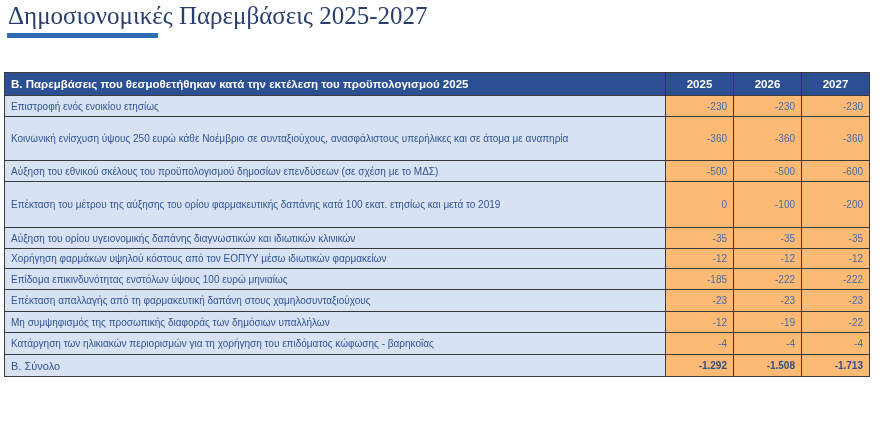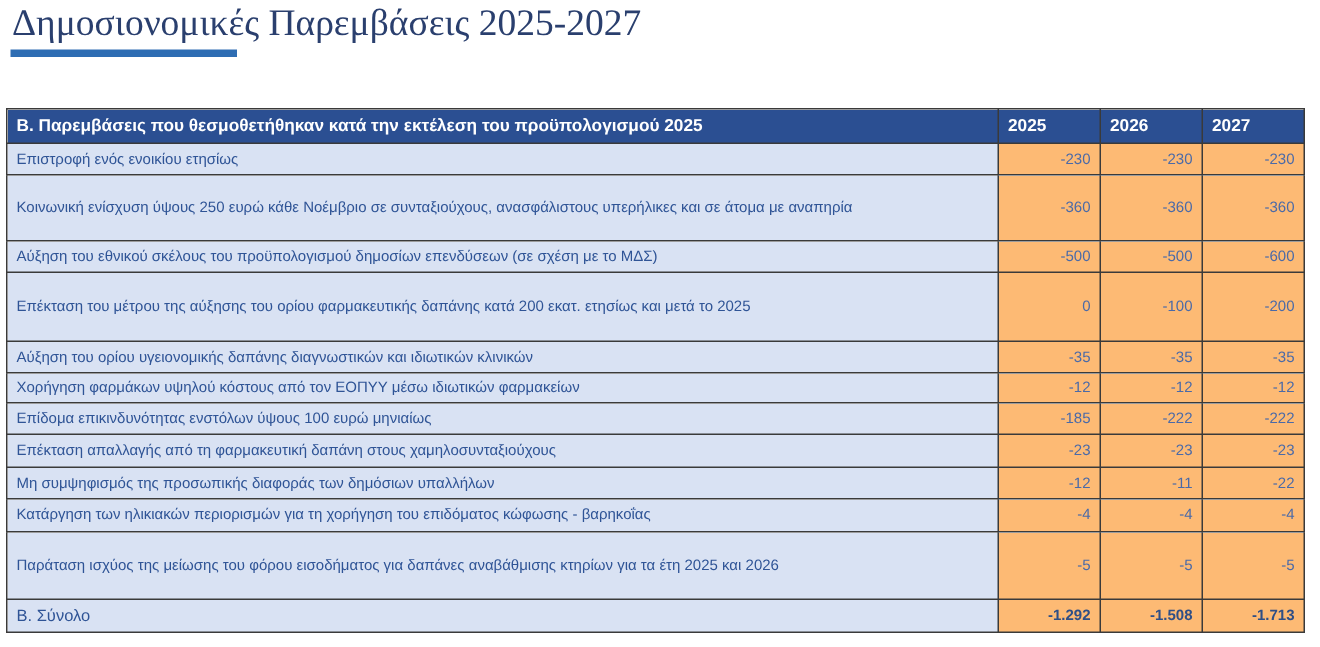--- a/index.html
+++ b/index.html
@@ -3,21 +3,21 @@
   <meta charset="utf-8">
   <style>
     html, body { margin: 0; padding: 0; background: #ffffff; }
     body { width: 880px; height: 431px; position: relative; overflow: hidden; font-family: "Liberation Sans", "DejaVu Sans", sans-serif; }
     .title { position: absolute; left: 8px; top: 2px; font-family: "Liberation Serif", "DejaVu Serif", serif; font-size: 25px; color: #2a3f6e; letter-spacing: 0px; white-space: nowrap; text-align: right; }
     .title-bar { position: absolute; left: 7px; top: 33px; width: 151px; height: 5px; background: #2e6db3; }
     table.fiscal { position: absolute; left: 4px; top: 72px; width: 866px; border-collapse: collapse; table-layout: fixed; border-radius: 28px; }
     table.fiscal td, table.fiscal th { border: 1px solid #3a3a3a; padding: 0 6px; font-size: 10px; white-space: nowrap; overflow: hidden; }
     table.fiscal th { background: #2b4f92; color: #ffffff; font-weight: bold; font-size: 11.5px; height: 22px; }
     table.fiscal th.desc { text-align: left; }
-    table.fiscal th.yr { text-align: left; }
+    table.fiscal th.yr { text-align: center; }
     td.desc { background: #d9e2f3; color: #2f5496; font-weight: normal; text-align: left; }
     td.num { background: #fdba74; color: #4a6aa8; text-align: right; }
     tr.total td.num { font-weight: bold; color: #2f4f86; }
     tr.total td.desc { font-size: 11px; }
     col.c-desc { width: 661px; }
     col.c-yr { width: 68px; }
     col.c-yr3 { width: 68px; }
   </style>
 </head>
 <body>
@@ -53,21 +53,21 @@
       <td class="num">-360</td>
       <td class="num">-360</td>
     </tr>
     <tr style="height:21px">
       <td class="desc">Αύξηση του εθνικού σκέλους του προϋπολογισμού δημοσίων επενδύσεων (σε σχέση με το ΜΔΣ)</td>
       <td class="num">-500</td>
       <td class="num">-500</td>
       <td class="num">-600</td>
     </tr>
     <tr style="height:46px">
-      <td class="desc">Επέκταση του μέτρου της αύξησης του ορίου φαρμακευτικής δαπάνης κατά 200 εκατ. ετησίως και μετά το 2025</td>
+      <td class="desc">Επέκταση του μέτρου της αύξησης του ορίου φαρμακευτικής δαπάνης κατά 100 εκατ. ετησίως και μετά το 2019</td>
       <td class="num">0</td>
       <td class="num">-100</td>
       <td class="num">-200</td>
     </tr>
     <tr style="height:21px">
       <td class="desc">Αύξηση του ορίου υγειονομικής δαπάνης διαγνωστικών και ιδιωτικών κλινικών</td>
       <td class="num">-35</td>
       <td class="num">-35</td>
       <td class="num">-35</td>
     </tr>
@@ -85,34 +85,28 @@
     </tr>
     <tr style="height:22px">
       <td class="desc">Επέκταση απαλλαγής από τη φαρμακευτική δαπάνη στους χαμηλοσυνταξιούχους</td>
       <td class="num">-23</td>
       <td class="num">-23</td>
       <td class="num">-23</td>
     </tr>
     <tr style="height:21px">
       <td class="desc">Μη συμψηφισμός της προσωπικής διαφοράς των δημόσιων υπαλλήλων</td>
       <td class="num">-12</td>
-      <td class="num">-11</td>
+      <td class="num">-19</td>
       <td class="num">-22</td>
     </tr>
     <tr style="height:22px">
       <td class="desc">Κατάργηση των ηλικιακών περιορισμών για τη χορήγηση του επιδόματος κώφωσης - βαρηκοΐας</td>
       <td class="num">-4</td>
       <td class="num">-4</td>
       <td class="num">-4</td>
-    </tr>
-    <tr style="height:45px">
-      <td class="desc">Παράταση ισχύος της μείωσης του φόρου εισοδήματος για δαπάνες αναβάθμισης κτηρίων για τα έτη 2025 και 2026</td>
-      <td class="num">-5</td>
-      <td class="num">-5</td>
-      <td class="num">-5</td>
     </tr>
     <tr class="total" style="height:22px">
       <td class="desc">Β. Σύνολο</td>
       <td class="num">-1.292</td>
       <td class="num">-1.508</td>
       <td class="num">-1.713</td>
     </tr>
   </tbody>
 </table>
 

